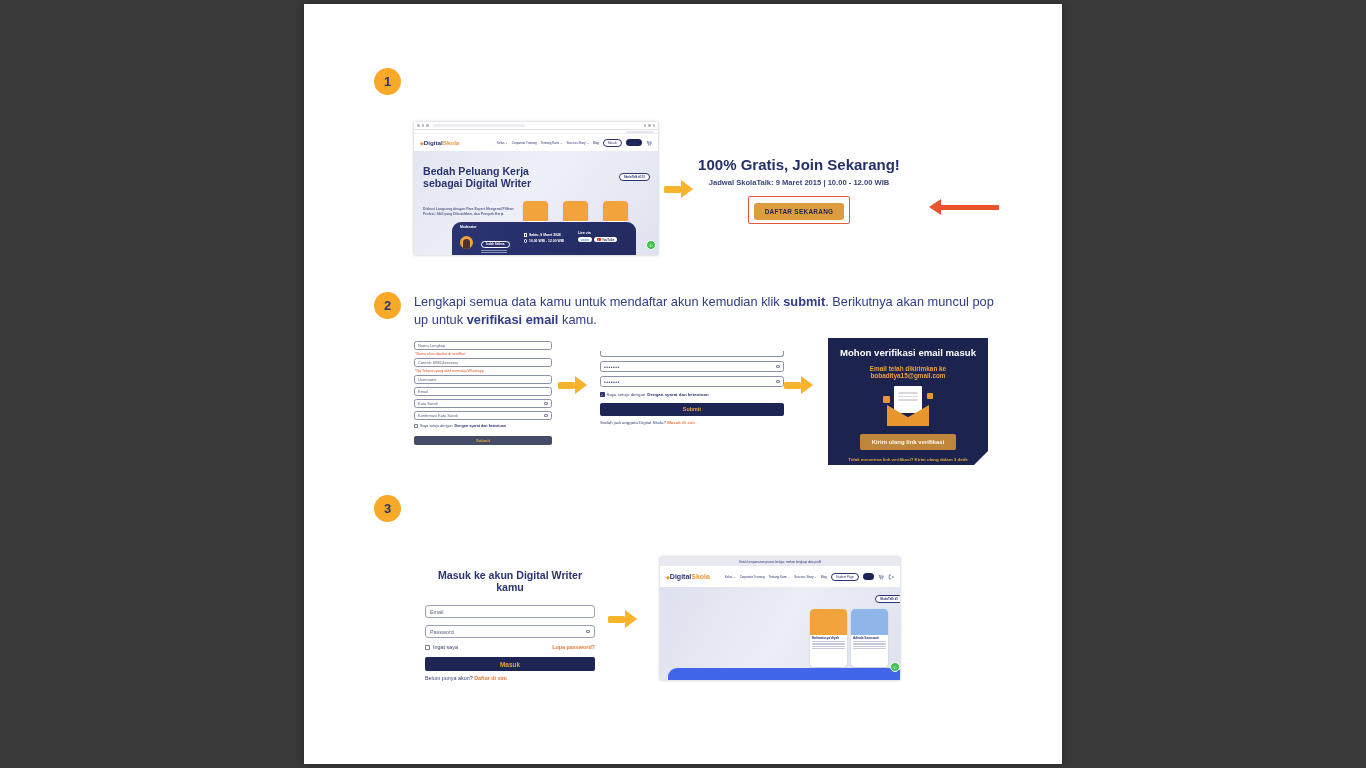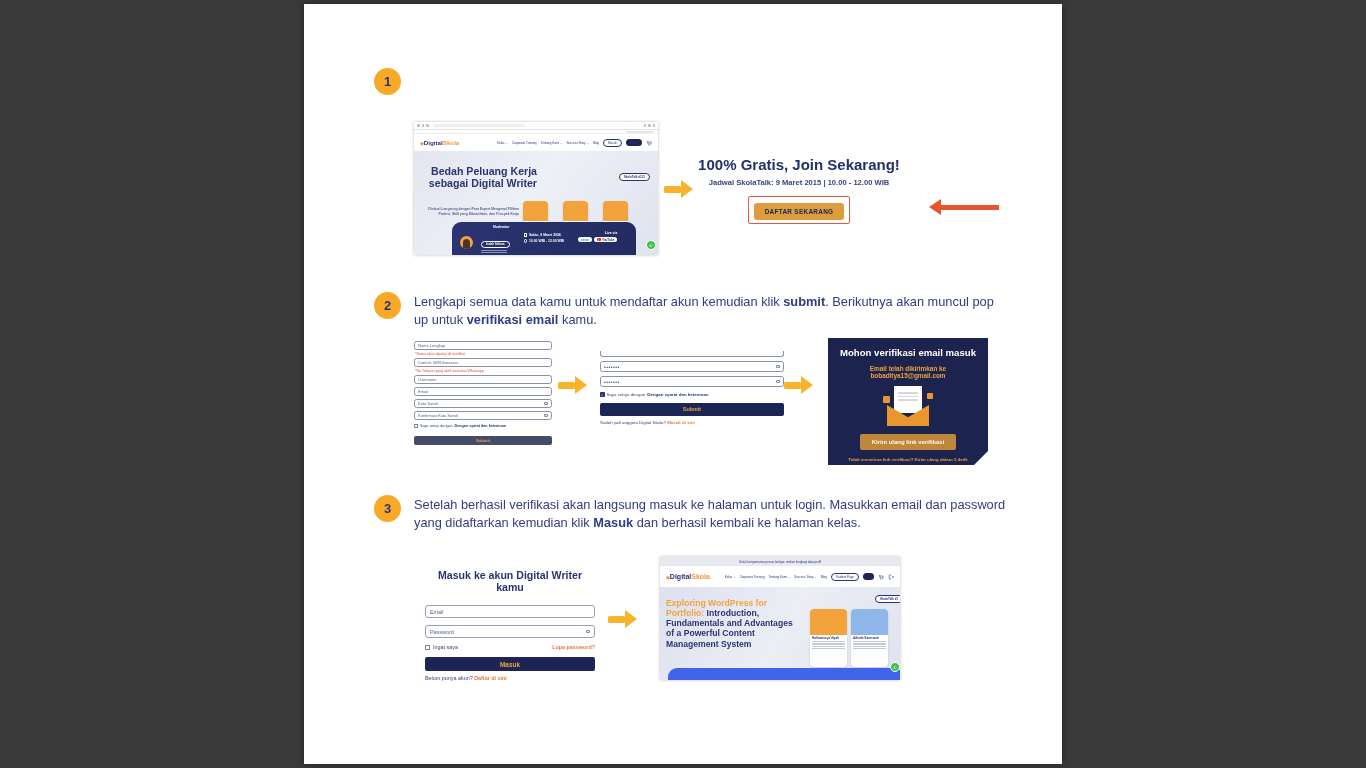--- a/index.html
+++ b/index.html
@@ -30,21 +30,21 @@
   .bookmark-bar i { display:block; width:28px; height:2px; background:#e4e6ee; border-radius:1px; }
   .site-head { height:17px; background:#fff; display:flex; align-items:center; padding:0 6px; gap:3px; }
   .logo { font-size:6.2px; font-weight:bold; color:#2b3472; white-space:nowrap; }
   .logo .lg-mark { color:#F2953C; font-size:5px; }
   .logo .lg-orange { color:#F2953C; }
   .site-nav { display:flex; gap:4px; margin-left:auto; align-items:center; }
   .site-nav span { font-size:3px; color:#2b3472; white-space:nowrap; }
   .pill-out { font-size:3px; color:#2b3472; border:0.5px solid #2b3472; border-radius:5px; padding:1px 4px; background:#fff; white-space:nowrap; }
   .pill-navy { font-size:3px; color:#F2A33C; background:#1d2554; border-radius:5px; padding:1.5px 4px; white-space:nowrap; }
   .hicon { width:6px; height:6px; }
-  .hero1 { position:relative; height:104px; background:linear-gradient(130deg,#e3e6f0 0%,#eef0f7 45%,#dfe3ef 100%);text-align:right; }
+  .hero1 { position:relative; height:104px; background:linear-gradient(130deg,#e3e6f0 0%,#eef0f7 45%,#dfe3ef 100%); }
   .skolatalk-pill { position:absolute; background:#fff; border:0.5px solid #2b3472; border-radius:4px; color:#2b3472; font-size:3px; font-weight:bold; padding:1px 4px; white-space:nowrap; }
   .hero1-title { position:absolute; left:9px; top:15px; width:114px; font-size:10.6px; line-height:1.12; font-weight:bold; color:#2b3472; }
   .hero1-sub { position:absolute; left:9px; top:56px; width:96px; font-size:3.4px; line-height:1.5; font-weight:bold; color:#5a6390; }
   .spk-card { position:absolute; width:25px; height:43px; background:#fff; border-radius:3px; box-shadow:0 1px 2px rgba(40,50,100,.18); overflow:hidden; }
   .spk-photo { height:20px; border-radius:3px 3px 0 0; }
   .spk-name { font-size:2.5px; font-weight:bold; color:#2b3472; padding:1.5px 2px 0 2px; line-height:1.2; }
   .bars i { display:block; height:1.2px; background:#c3c8db; border-radius:1px; margin:1px 2px 0 2px; }
   .mod-bar { position:absolute; left:38px; right:22px; bottom:0; height:33px; background:linear-gradient(100deg,#2b3472,#232b61); border-radius:9px 9px 0 0; color:#fff; padding:3px 8px; }
   .mod-label { font-size:3.4px; font-weight:bold; }
   .mod-row { display:flex; align-items:center; margin-top:2px; gap:8px; }
@@ -337,23 +337,20 @@
       <div class="front"></div>
     </div>
     <button class="verify-btn">Kirim ulang link verifikasi</button>
     <div class="verify-note">Tidak menerima link verifikasi? Kirim ulang dalam 3 detik</div>
     <div class="corner-tri"></div>
   </div>
 
   <div class="badge" style="left:70px; top:491px;">
     <span>3</span>
   </div>
-  <div class="step-text" style="left:110px; top:492px; width:592px;">
-    <span>Setelah berhasil verifikasi akan langsung masuk ke halaman untuk login. Masukkan email dan password yang didaftarkan kemudian klik </span><b>Masuk</b><span> dan berhasil kembali ke halaman kelas.</span>
-  </div>
 
   <div class="login" style="left:121px; top:565px; width:170px;">
     <div class="login-title">Masuk ke akun Digital Writer kamu</div>
     <div class="l-input" style="margin-top:12px;">
           <input placeholder="Email" style="">
         </div>
     <div class="l-input" style="margin-top:7px;">
           <input placeholder="Password" style="">
           <span class="eye"></span>
         </div>
@@ -388,21 +385,20 @@
               <circle cx="10" cy="20" r="1.8" fill="#2b3472"></circle>
               <circle cx="17" cy="20" r="1.8" fill="#2b3472"></circle>
             </svg>
         <svg class="hicon" viewBox="0 0 24 24">
               <path d="M13 4H5v16h8M16 12h6M19 9l3 3-3 3" fill="none" stroke="#2b3472" stroke-width="2.2"></path>
             </svg>
       </span>
     </div>
     <div class="hero3">
       <span class="skolatalk-pill" style="right:-3px; top:8px;">SkolaTalk #1</span>
-      <div class="hero3-title"><span class="t-orange">Exploring WordPress for Portfolio:</span><span> Introduction, Fundamentals and Advantages of a Powerful Content Management System</span></div>
       <div class="spk3" style="left:150px; top:22px;">
         <div class="spk-photo" style="background:#F2A33C;"></div>
         <div class="spk-name">Halimatusya'diyah</div>
         <div class="bars">
               <i></i>
               <i></i>
               <i></i>
               <i></i>
             </div>
       </div>

